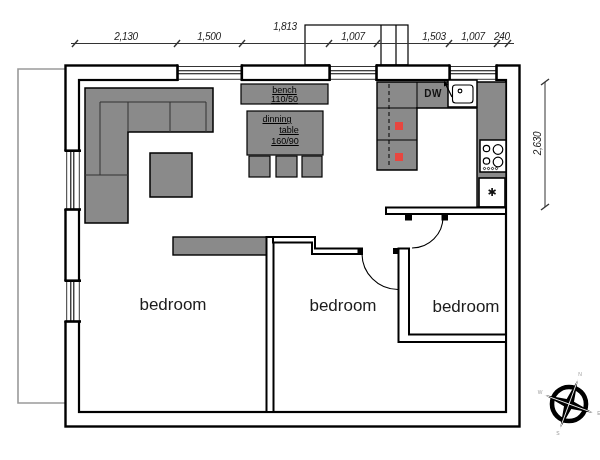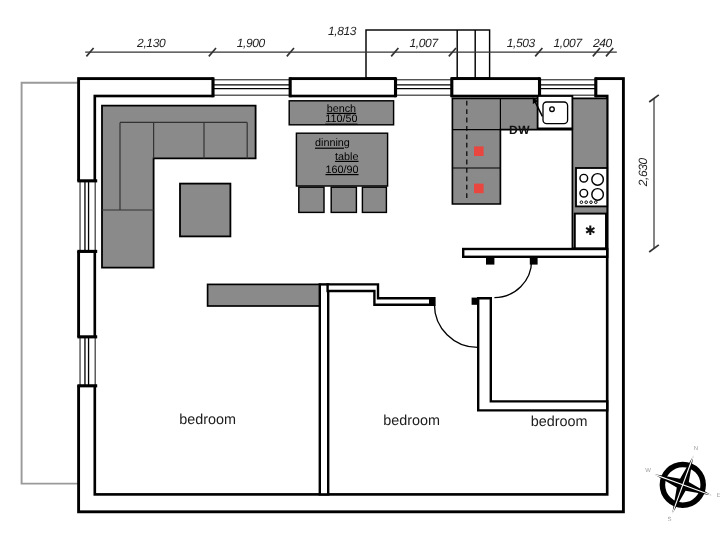--- a/index.html
+++ b/index.html
@@ -2,23 +2,23 @@
 <html><head>
 <meta charset="utf-8">
 <style>
   html,body{margin:0;padding:0;background:#fff;}
   #plan{position:relative;width:600px;height:460px;background:#ffffff;overflow:hidden;
         font-family:"Liberation Sans", sans-serif;}
   #plan svg{position:absolute;left:0;top:0;}
   .lbl{position:absolute;color:#111;text-align:center;white-space:nowrap;}
   .dim{font-size:10px;font-style:italic;letter-spacing:-0.3px;color:#222;width:80px;}
   .dim-right{transform:rotate(-90deg);transform-origin:center;}
-  .room{font-size:12px;width:80px;color:#1c1c1c;margin-top:47px;}
+  .room{font-size:17px;width:80px;color:#1c1c1c;}
   .furn{font-size:9px;line-height:9.5px;color:#000;text-decoration:underline;}
-  .dw{font-size:10px;font-weight:bold;letter-spacing:.5px;width:28px;margin-top:16px;}
+  .dw{font-size:10px;font-weight:bold;letter-spacing:.5px;width:28px;}
   .star{font-size:11px;width:26px;}
   .compass-letter{font-size:5px;color:#9a9a9a;width:10px;}
 </style>
 </head>
 <body>
 
 <div id="plan">
 
 <svg width="600" height="460" viewBox="0 0 600 460">
 
@@ -180,21 +180,21 @@
     <g stroke="#fff" stroke-width="0.9">
       <line x1="569" y1="404" x2="577.9" y2="379.6"></line>
       <line x1="569" y1="404" x2="593.4" y2="412.9"></line>
       <line x1="569" y1="404" x2="560.1" y2="428.4"></line>
       <line x1="569" y1="404" x2="544.6" y2="395.1"></line>
     </g>
   </g>
 </svg>
 
 <span class="lbl dim" style="left:86px;top:31px">2,130</span>
-<span class="lbl dim" style="left:169px;top:31px">1,900</span>
+<span class="lbl dim" style="left:169px;top:31px">1,500</span>
 <span class="lbl dim" style="left:245px;top:21px">1,813</span>
 <span class="lbl dim" style="left:313px;top:31px">1,007</span>
 <span class="lbl dim" style="left:394px;top:31px">1,503</span>
 <span class="lbl dim" style="left:433px;top:31px">1,007</span>
 <span class="lbl dim" style="left:462px;top:31px">240</span>
 <span class="lbl dim dim-right" style="left:497px;top:138px">2,630</span>
 
 <span class="lbl furn" style="left:241px;top:86px;width:87px">bench</span>
 <span class="lbl furn" style="left:241px;top:95px;width:87px">110/50</span>
 

